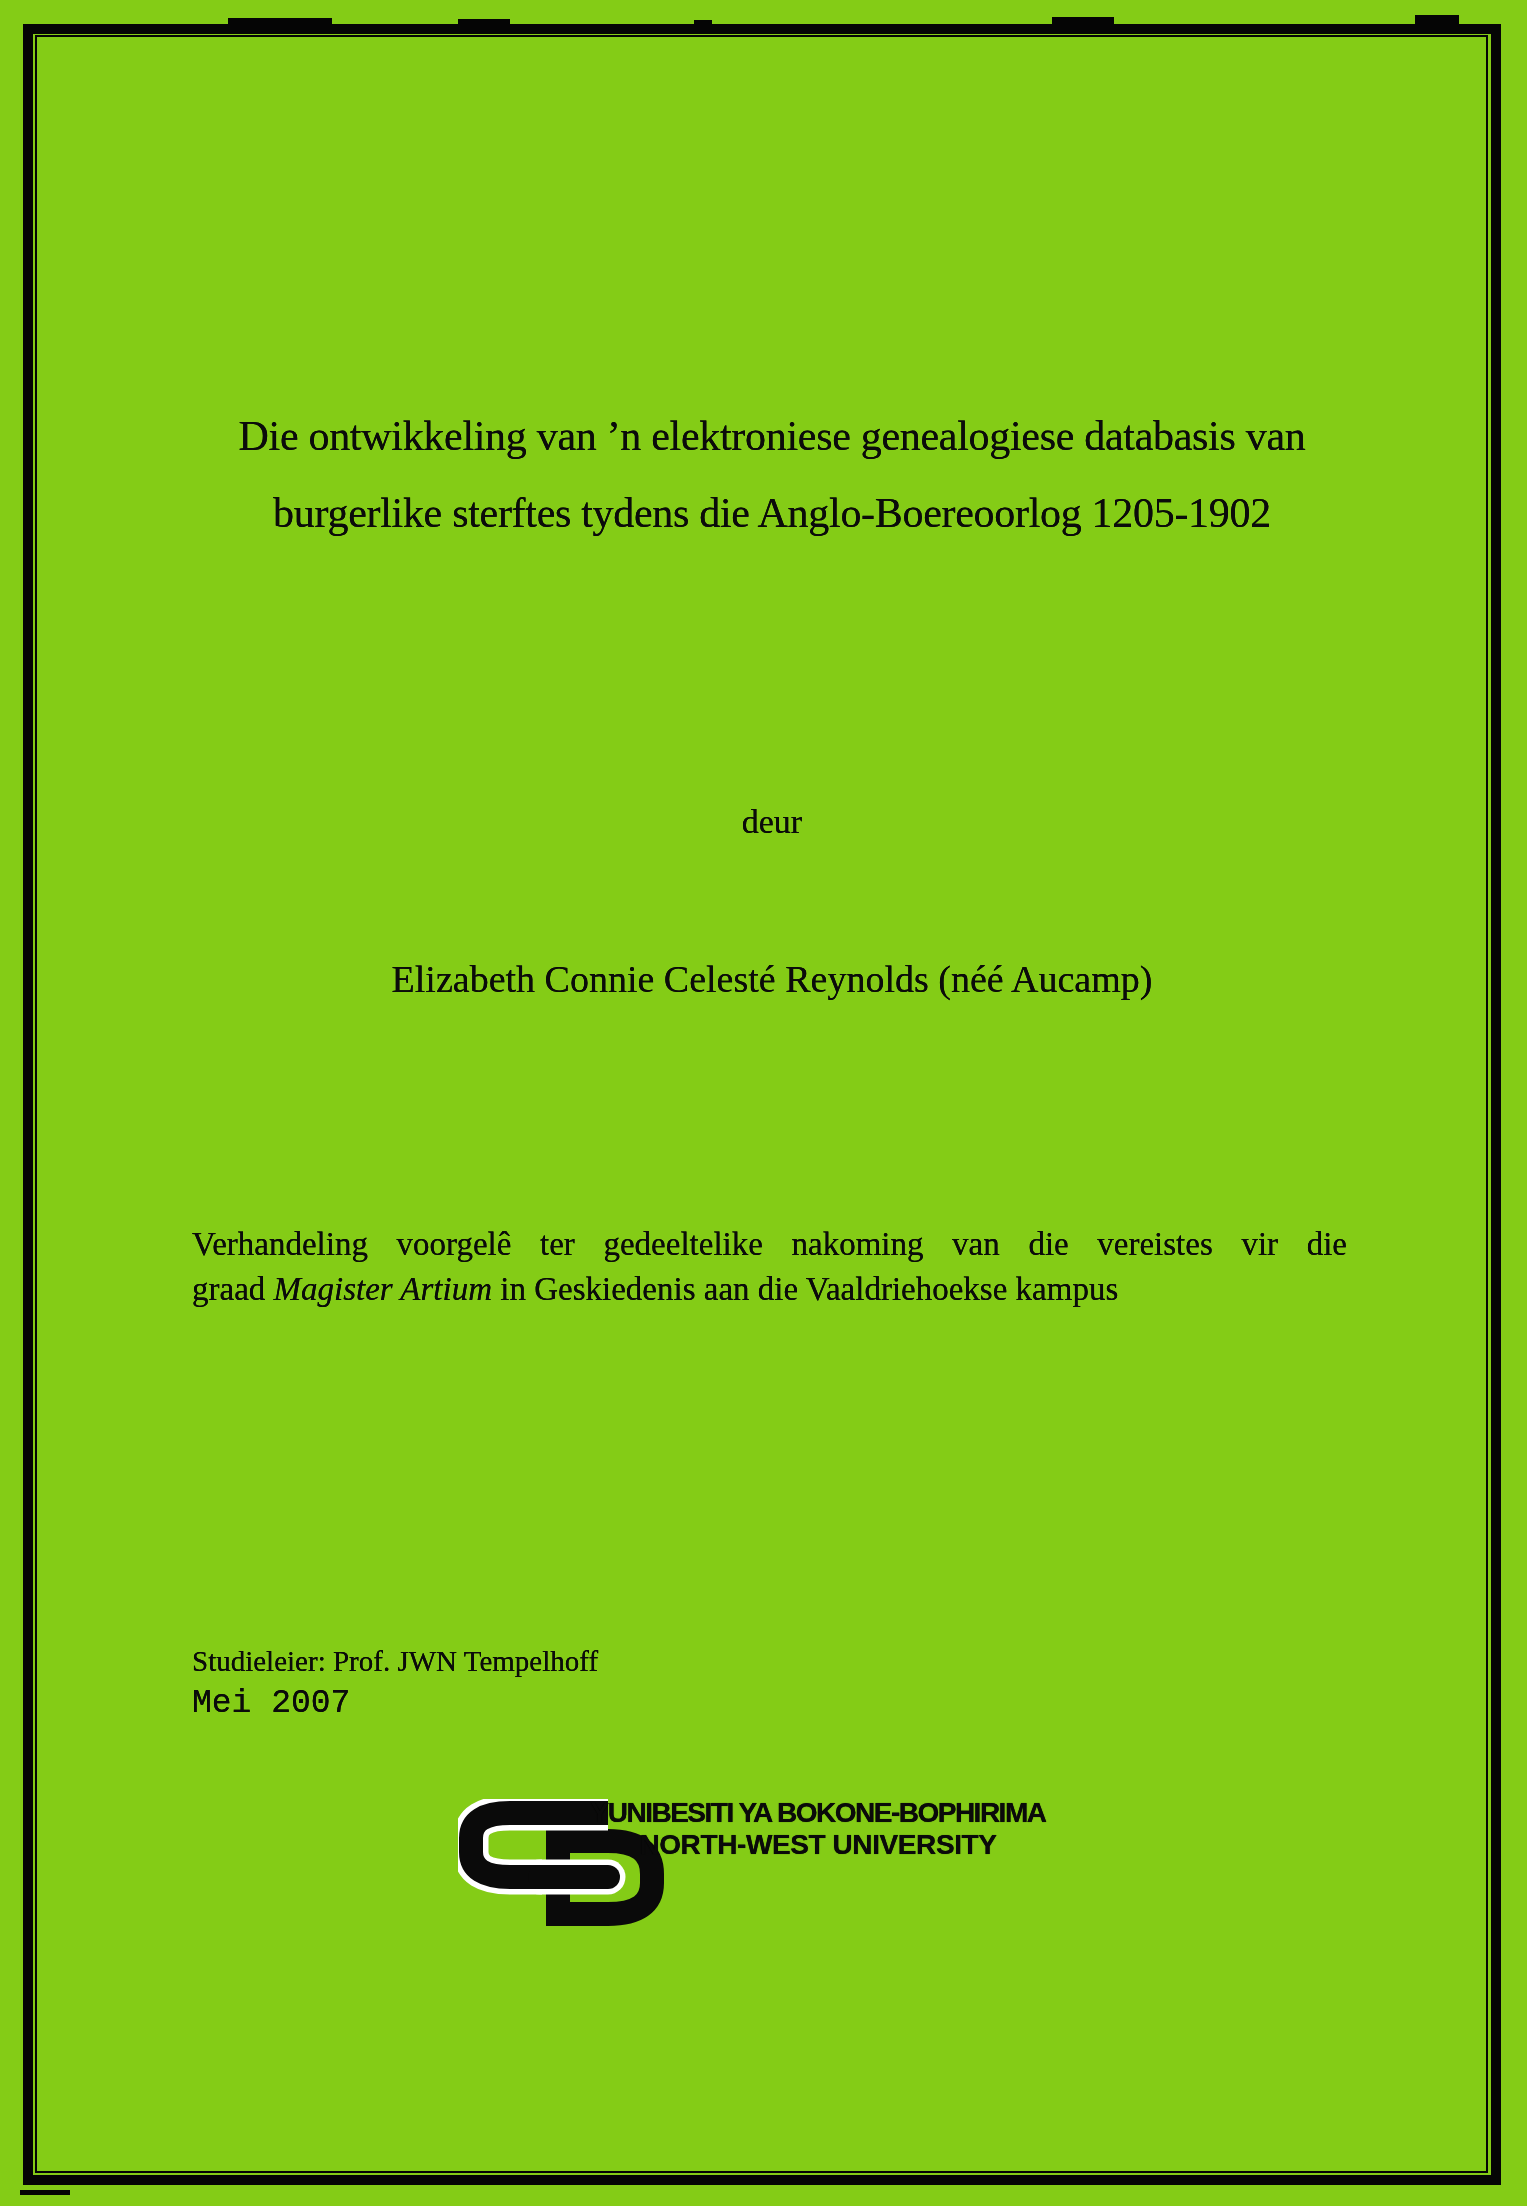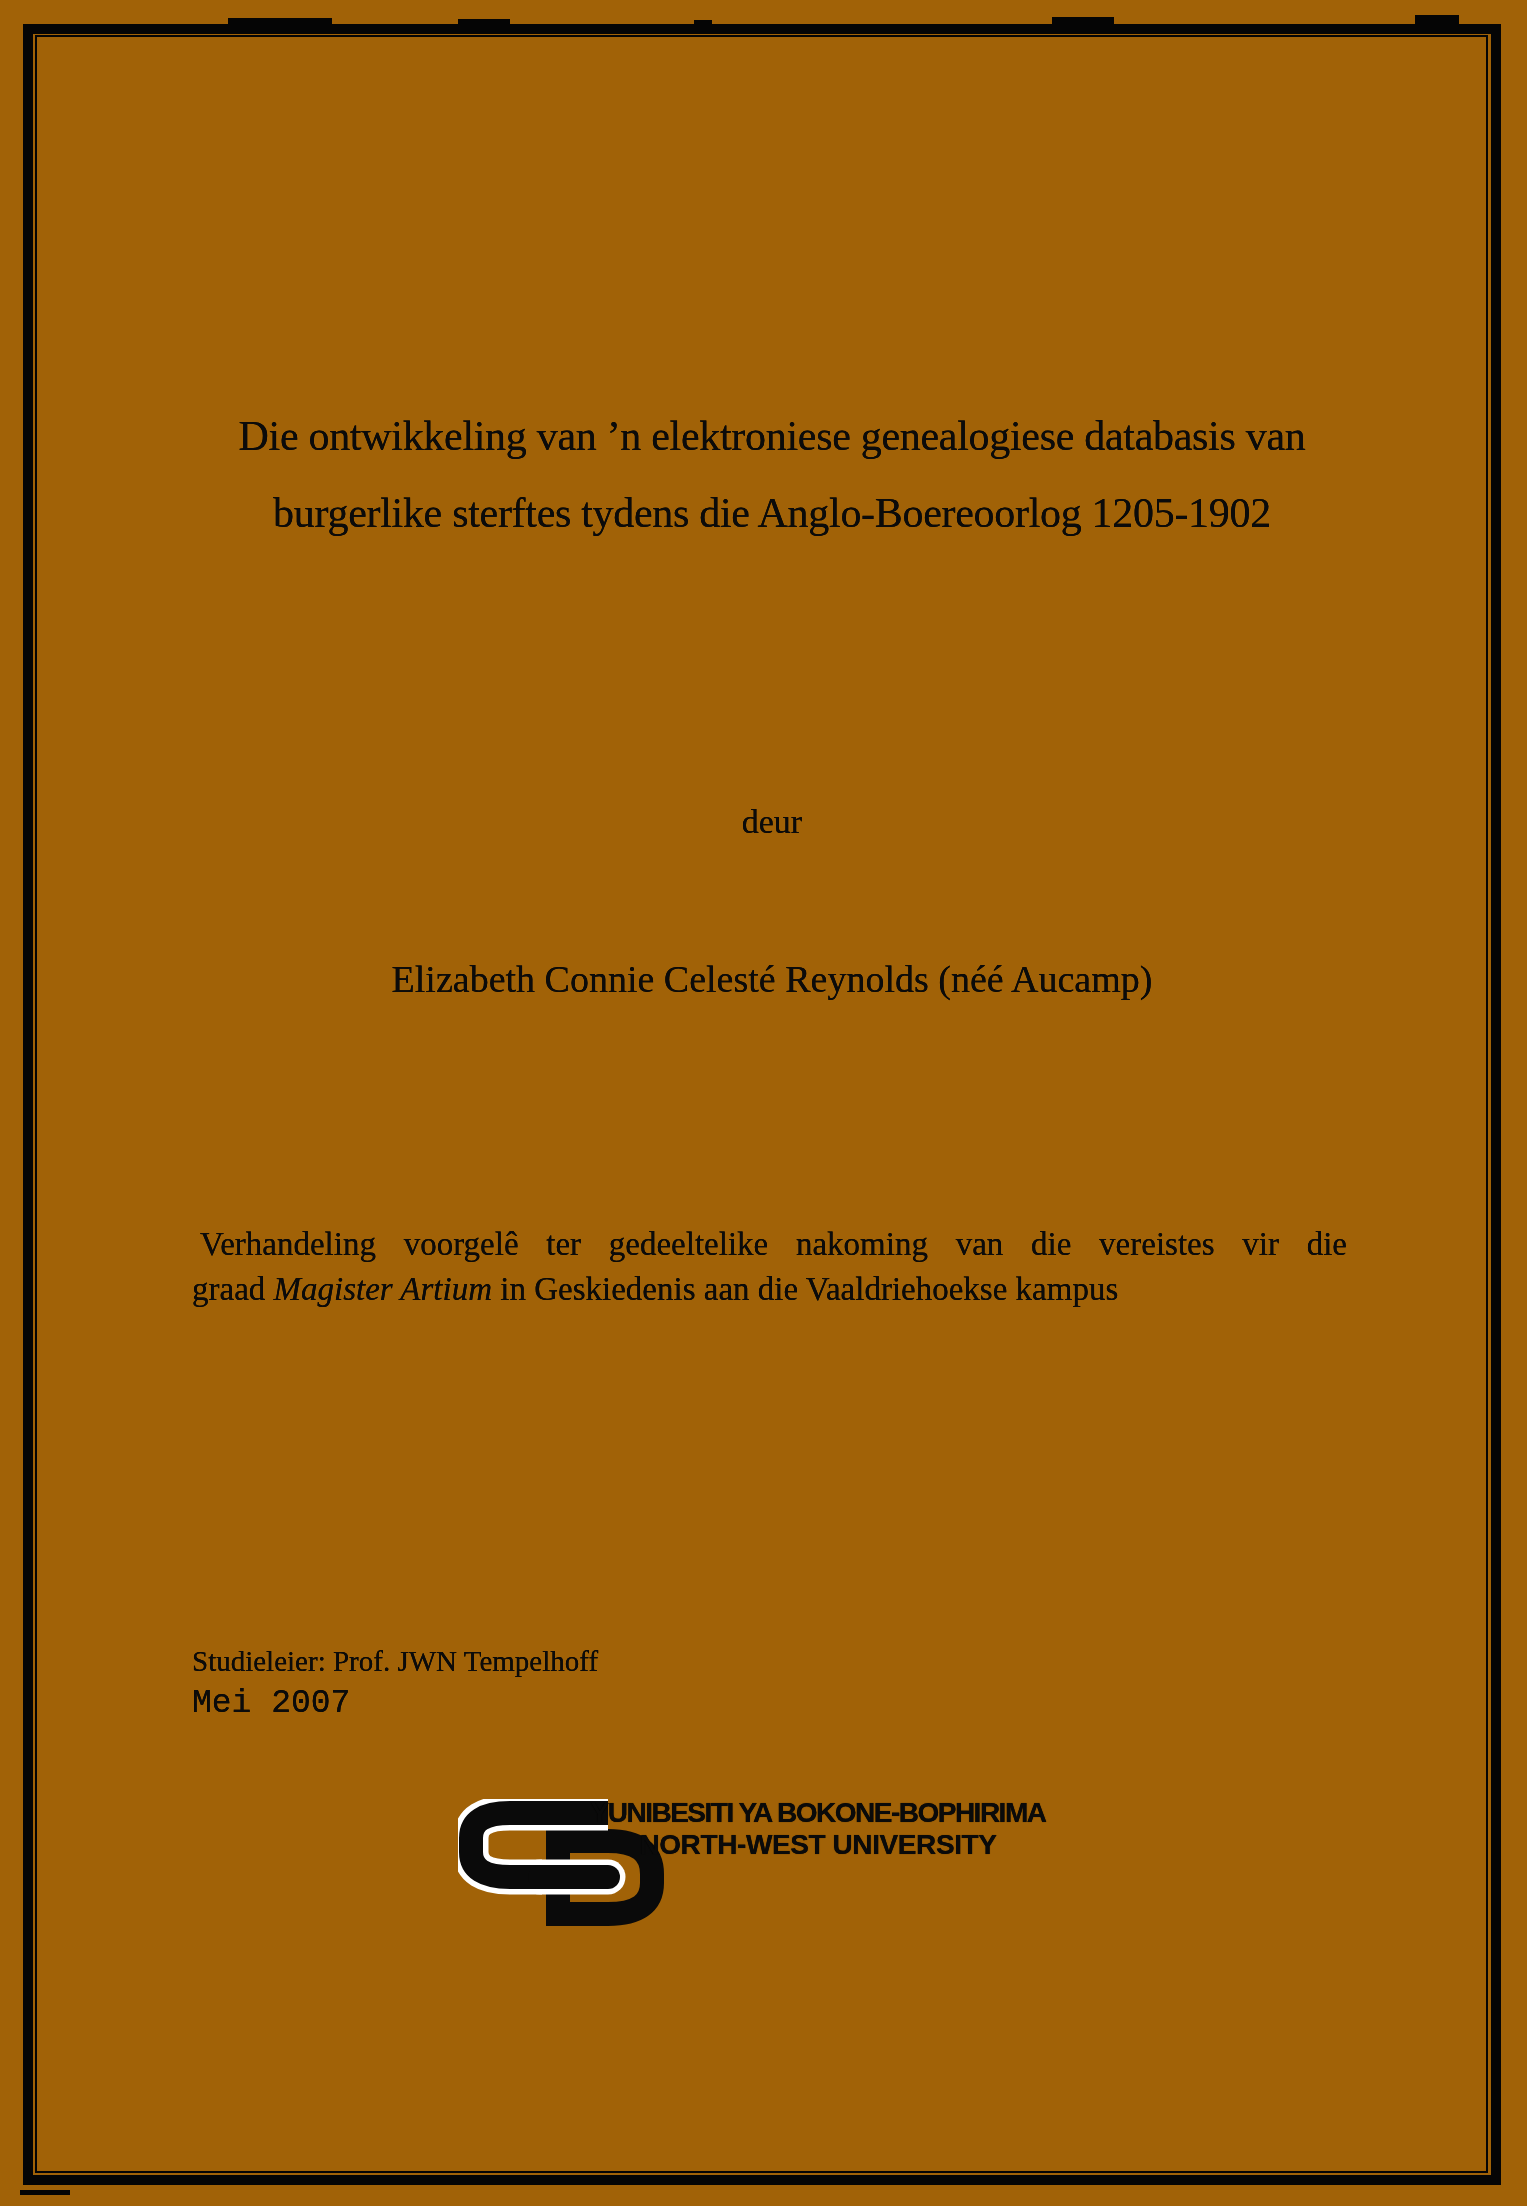--- a/index.html
+++ b/index.html
@@ -1,20 +1,20 @@
 <!DOCTYPE html>
 <html><head>
 <meta charset="utf-8">
 <style>
   html, body { margin: 0; padding: 0; background: #ffffff; }
   .page {
     position: relative;
     width: 1527px;
     height: 2206px;
-    background: #a16207;
+    background: #84cc16;
     overflow: hidden;
     color: #0b0b0b;
     font-family: "Liberation Serif", serif;
   }
   .frame-outer {
     position: absolute; left: 23px; top: 24px;
     width: 1478px; height: 2161px;
     border: 10px solid #050505;
     box-sizing: border-box;
   }
@@ -46,21 +46,21 @@
     font-size: 34px; line-height: 40px; text-align: center;
   }
   .author {
     position: absolute; left: 0; top: 956px; width: 100%;
     font-size: 38px; line-height: 46px; text-align: center; white-space: nowrap;
   }
   .declaration {
     position: absolute; left: 0; top: 1222px; width: 1155px;
     font-size: 33px; line-height: 45px; text-align: left;
   }
-  .decl-line.justified { text-align: justify; text-align-last: justify; margin-left: 8px; }
+  .decl-line.justified { text-align: justify; text-align-last: justify; }
   .italic { font-style: italic; }
   .supervisor {
     position: absolute; left: 0; top: 1641px;
     font-size: 29px; line-height: 40px; white-space: nowrap;
   }
   .date {
     position: absolute; left: 0; top: 1684px;
     font-size: 33px; line-height: 40px; white-space: nowrap; font-family: Liberation Mono, monospace;
   }
 

